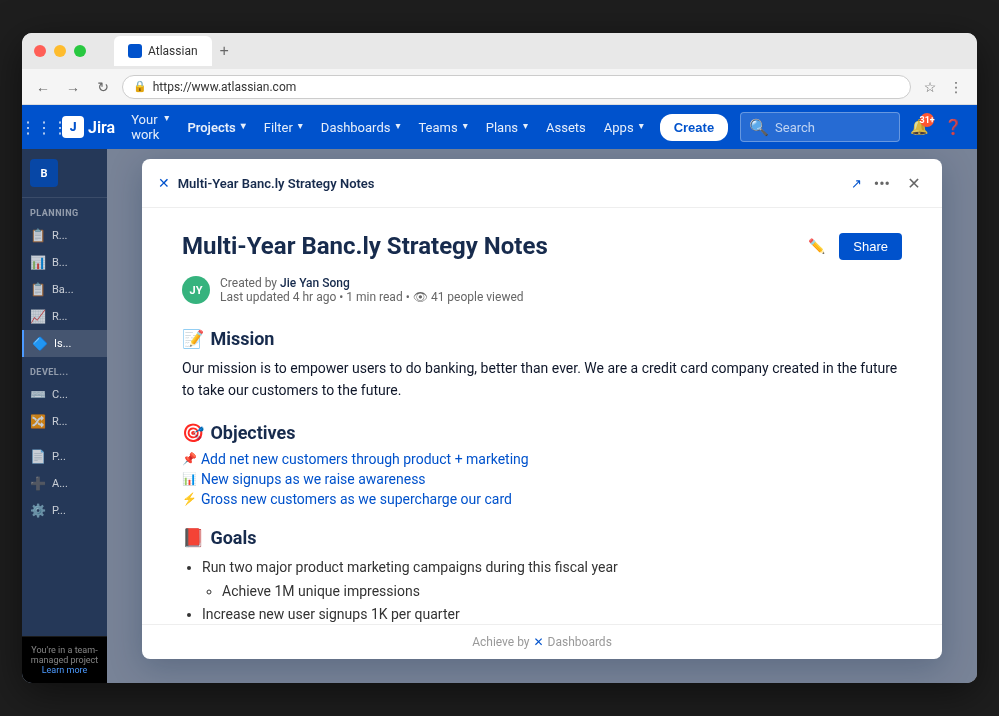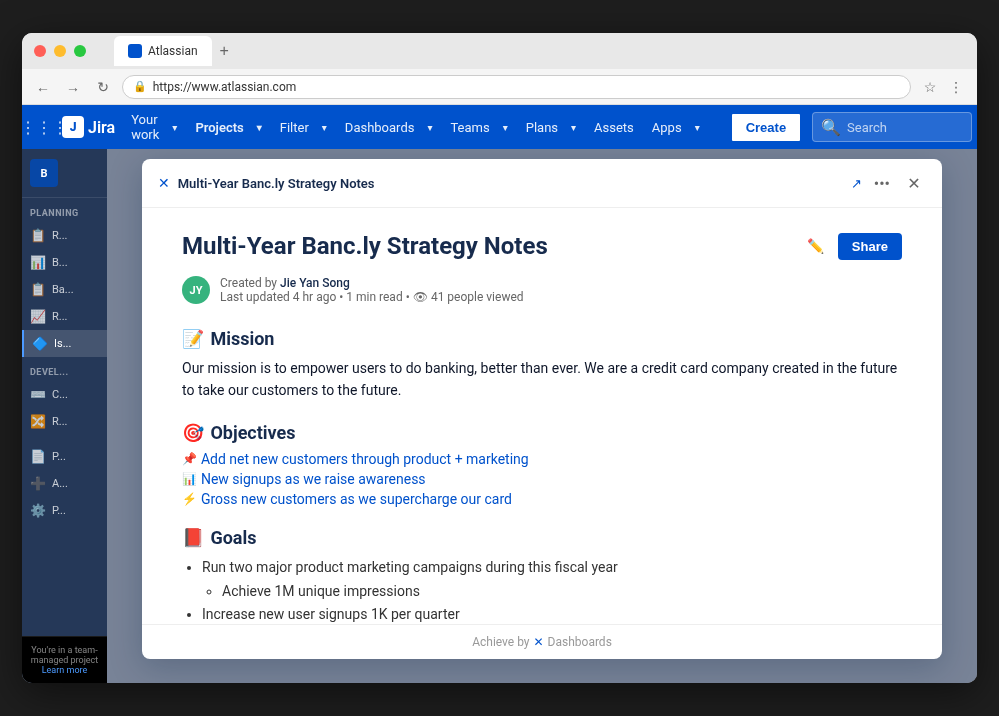--- a/index.html
+++ b/index.html
@@ -152,34 +152,34 @@
       gap: 2px;
       flex: 1;
     }
     .header-nav-item {
       color: rgba(255,255,255,0.9);
       font-size: 13px;
       padding: 6px 8px;
       border-radius: 4px;
       cursor: pointer;
       display: flex;
-      align-items: center;
-      gap: 13px;
+      align-items: flex-start;
+      gap: 5px;
     }
     .header-nav-item.active { font-weight: 600; }
     .create-btn {
       background: white;
       color: #0052cc;
       font-size: 13px;
       font-weight: 600;
       padding: 6px 14px;
-      border-radius: 1px;
+      border-radius: 12px;
       cursor: pointer;
       border: none;
-      margin-left: 20px;
+      margin-left: 4px;
     }
     .header-right {
       display: flex;
       align-items: center;
       gap: 6px;
       margin-left: 8px;
     }
     .search-box {
       background: rgba(255,255,255,0.15);
       border: 1px solid rgba(255,255,255,0.3);
@@ -371,21 +371,21 @@
       display: flex; align-items: center; justify-content: center;
       color: #666;
       cursor: pointer;
       font-size: 14px;
       border-radius: 4px;
     }
     .share-btn {
       background: #0052cc;
       color: white;
       font-size: 13px;
-      font-weight: 700;
+      font-weight: 400;
       padding: 6px 14px;
       border-radius: 4px;
       cursor: pointer;
       border: none;
     }
 
     .doc-meta {
       display: flex;
       align-items: center;
       gap: 10px;

